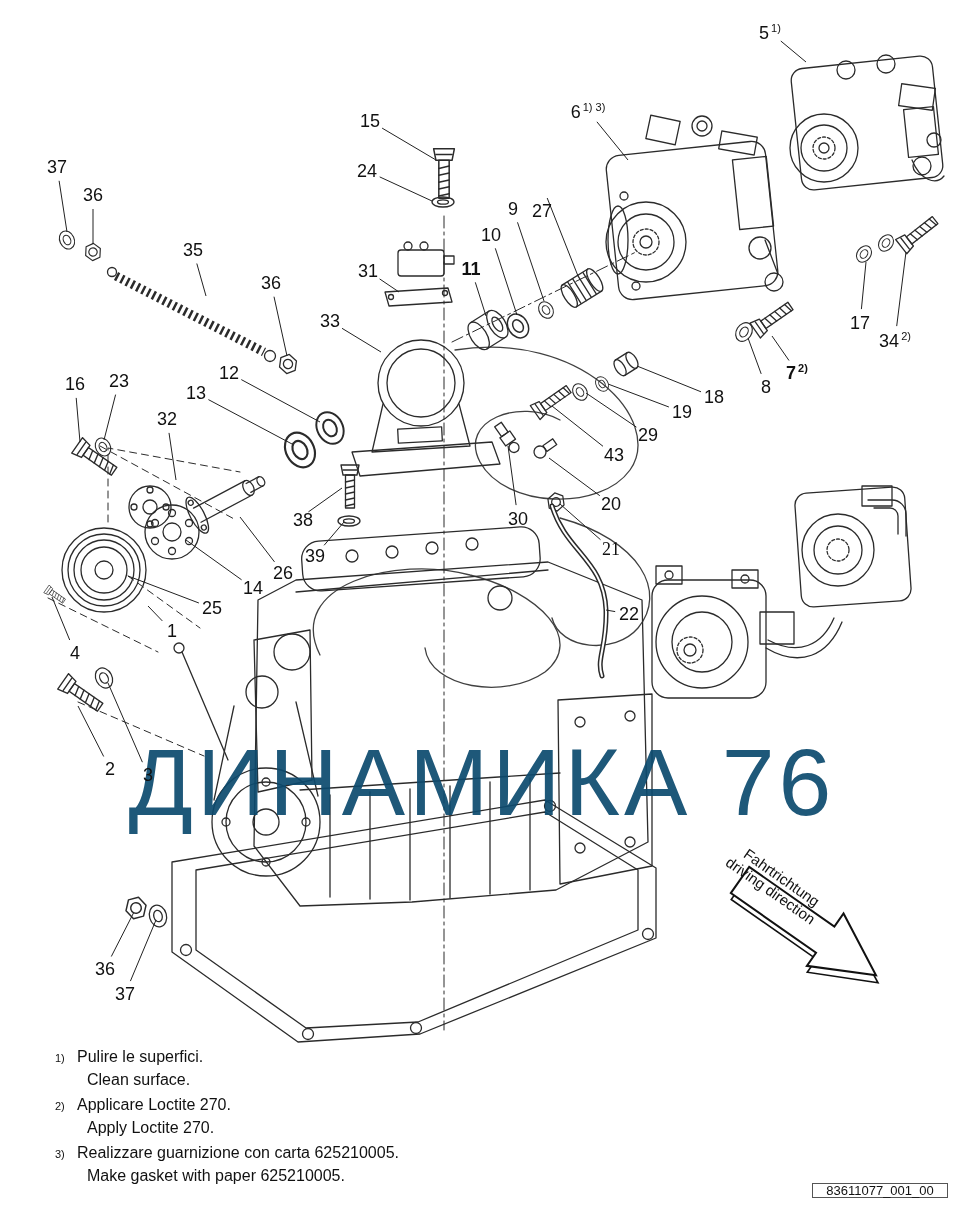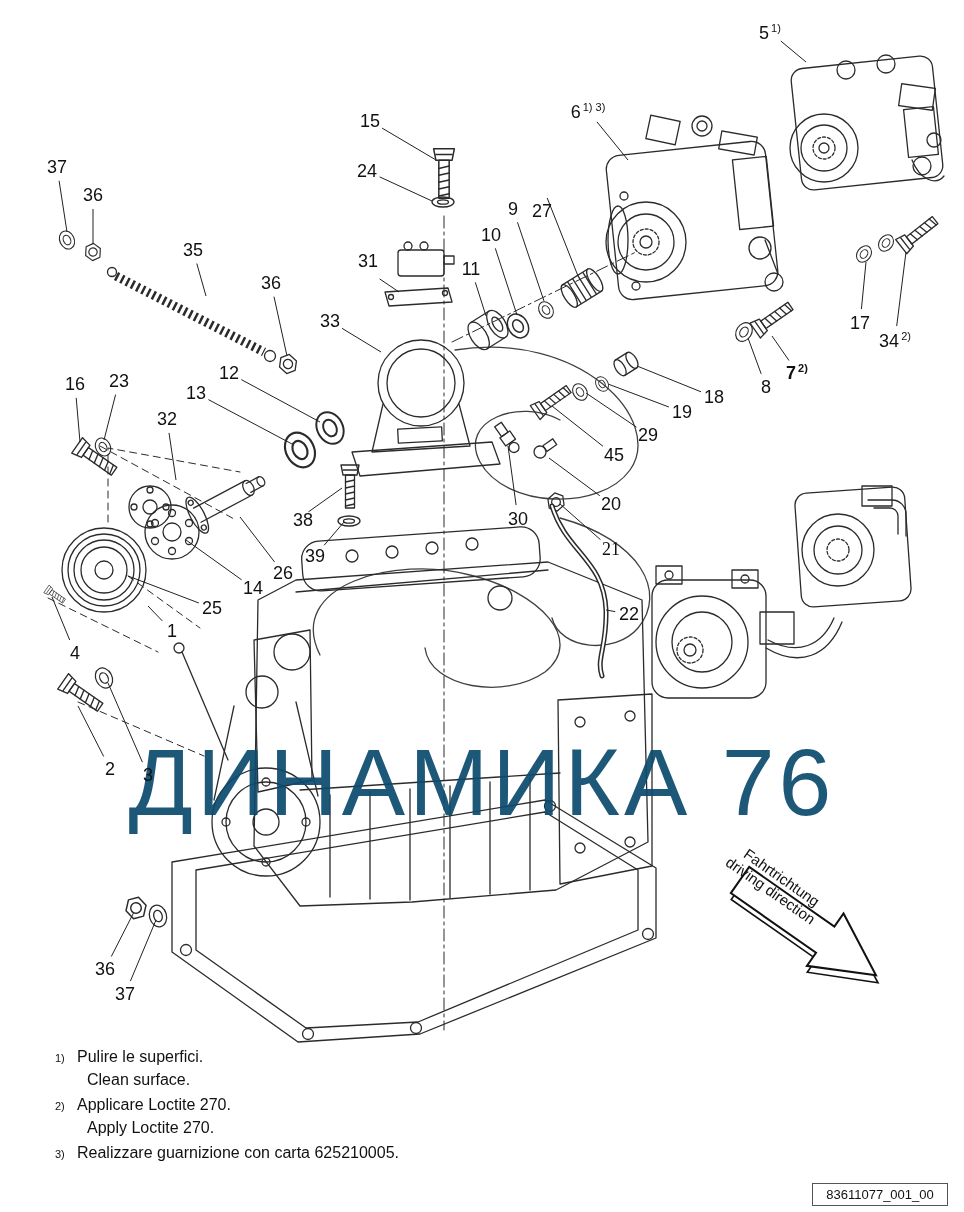--- a/index.html
+++ b/index.html
@@ -11,21 +11,21 @@
   #art .dash{stroke-dasharray:12 4 3 4;stroke-width:1}
   #art .dash2{stroke-dasharray:7 5;stroke-width:1}
   .watermark{position:absolute;top:728px;left:482px;transform:translateX(-50%);font-size:95px;letter-spacing:4px;white-space:nowrap;color:#0c4a6e;opacity:.92;z-index:4;font-weight:400}
   #label-layer{position:absolute;left:0;top:0;width:964px;height:1212px;z-index:6;pointer-events:none}
   .part-label{position:absolute;transform:translate(-50%,-50%);font-size:18px;line-height:1;white-space:nowrap}
   .part-label sup{font-size:11px;margin-left:2px;vertical-align:7px}
   .footnotes{position:absolute;left:55px;top:1046px;z-index:6;font-size:16px}
   .fn-row{line-height:22px;display:flex;align-items:flex-start}
   .fn-marker{font-size:11px;width:22px;flex:0 0 22px;padding-top:1px}
   .fn-en{margin-left:32px;margin-bottom:3px}
-  .doc-id{position:absolute;left:812px;top:1183px;width:136px;height:23px;border:1px solid #555;display:flex;align-items:center;justify-content:center;font-size:13px;z-index:6;background:#fff}
+  .doc-id{position:absolute;left:812px;top:1183px;width:136px;height:15px;border:1px solid #555;display:flex;align-items:center;justify-content:center;font-size:13px;z-index:6;background:#fff}
   #leader-lines line{stroke:#222;stroke-width:1}
   .dir-text{font-size:15px;fill:#111}
 </style>
 </head>
 <body>
 
 <svg id="art" viewBox="0 0 964 1212" xmlns="http://www.w3.org/2000/svg">
   <defs>
     <g id="bolt" class="ln">
       <polygon points="-9,-1 9,-1 7,9 -7,9"></polygon>
@@ -351,40 +351,40 @@
 <div class="watermark">ДИНАМИКА 76</div>
 
 <div id="label-layer">
     <div class="part-label" style="left: 370px; top: 121px;">15</div>
     <div class="part-label" style="left: 367px; top: 171px;">24</div>
     <div class="part-label" style="left: 770px; top: 32px;">5<sup>1)</sup></div>
     <div class="part-label" style="left: 588px; top: 111px;">6<sup>1) 3)</sup></div>
     <div class="part-label" style="left: 542px; top: 185px; margin-top: 26px;">27</div>
     <div class="part-label" style="left: 513px; top: 209px;">9</div>
     <div class="part-label" style="left: 491px; top: 235px;">10</div>
-    <div class="part-label" style="left: 471px; top: 269px;">11</div>
-    <div class="part-label" style="left: 368px; top: 261px;">31</div>
+    <div class="part-label" style="left: 471px; top: 269px; font-weight: bold;">11</div>
+    <div class="part-label" style="left: 368px; top: 271px;">31</div>
     <div class="part-label" style="left: 57px; top: 167px;">37</div>
     <div class="part-label" style="left: 93px; top: 195px;">36</div>
     <div class="part-label" style="left: 193px; top: 250px;">35</div>
     <div class="part-label" style="left: 271px; top: 283px;">36</div>
     <div class="part-label" style="left: 330px; top: 321px;">33</div>
     <div class="part-label" style="left: 229px; top: 373px;">12</div>
     <div class="part-label" style="left: 196px; top: 393px;">13</div>
     <div class="part-label" style="left: 75px; top: 384px;">16</div>
     <div class="part-label" style="left: 119px; top: 381px;">23</div>
     <div class="part-label" style="left: 167px; top: 419px;">32</div>
     <div class="part-label" style="left: 860px; top: 323px;">17</div>
     <div class="part-label" style="left: 895px; top: 340px;">34<sup>2)</sup></div>
     <div class="part-label" style="left: 797px; top: 372px; font-weight: bold;">7<sup>2)</sup></div>
     <div class="part-label" style="left: 766px; top: 387px;">8</div>
     <div class="part-label" style="left: 714px; top: 397px;">18</div>
     <div class="part-label" style="left: 682px; top: 412px;">19</div>
     <div class="part-label" style="left: 648px; top: 435px;">29</div>
-    <div class="part-label" style="left: 614px; top: 455px;">45</div>
+    <div class="part-label" style="left: 614px; top: 455px;">43</div>
     <div class="part-label" style="left: 611px; top: 504px;">20</div>
     <div class="part-label" style="left: 518px; top: 519px;">30</div>
     <div class="part-label" style="left: 611px; top: 549px; font-family: Liberation Serif, serif;">21</div>
     <div class="part-label" style="left: 629px; top: 614px;">22</div>
     <div class="part-label" style="left: 303px; top: 520px;">38</div>
     <div class="part-label" style="left: 315px; top: 556px;">39</div>
     <div class="part-label" style="left: 283px; top: 573px;">26</div>
     <div class="part-label" style="left: 253px; top: 588px;">14</div>
     <div class="part-label" style="left: 212px; top: 608px;">25</div>
     <div class="part-label" style="left: 172px; top: 631px;">1</div>
@@ -412,16 +412,19 @@
       </div>
     <div class="fn-row fn-en">
         <span>Apply Loctite 270.</span>
       </div>
   </div>
   <div>
     <div class="fn-row">
         <sup class="fn-marker">3)</sup>
         <span>Realizzare guarnizione con carta 625210005.</span>
       </div>
+    <div class="fn-row fn-en">
+        <span>Make gasket with paper 625210005.</span>
+      </div>
   </div>
 </div>
 
 <div class="doc-id">83611077_001_00</div>
 
 </body></html>

